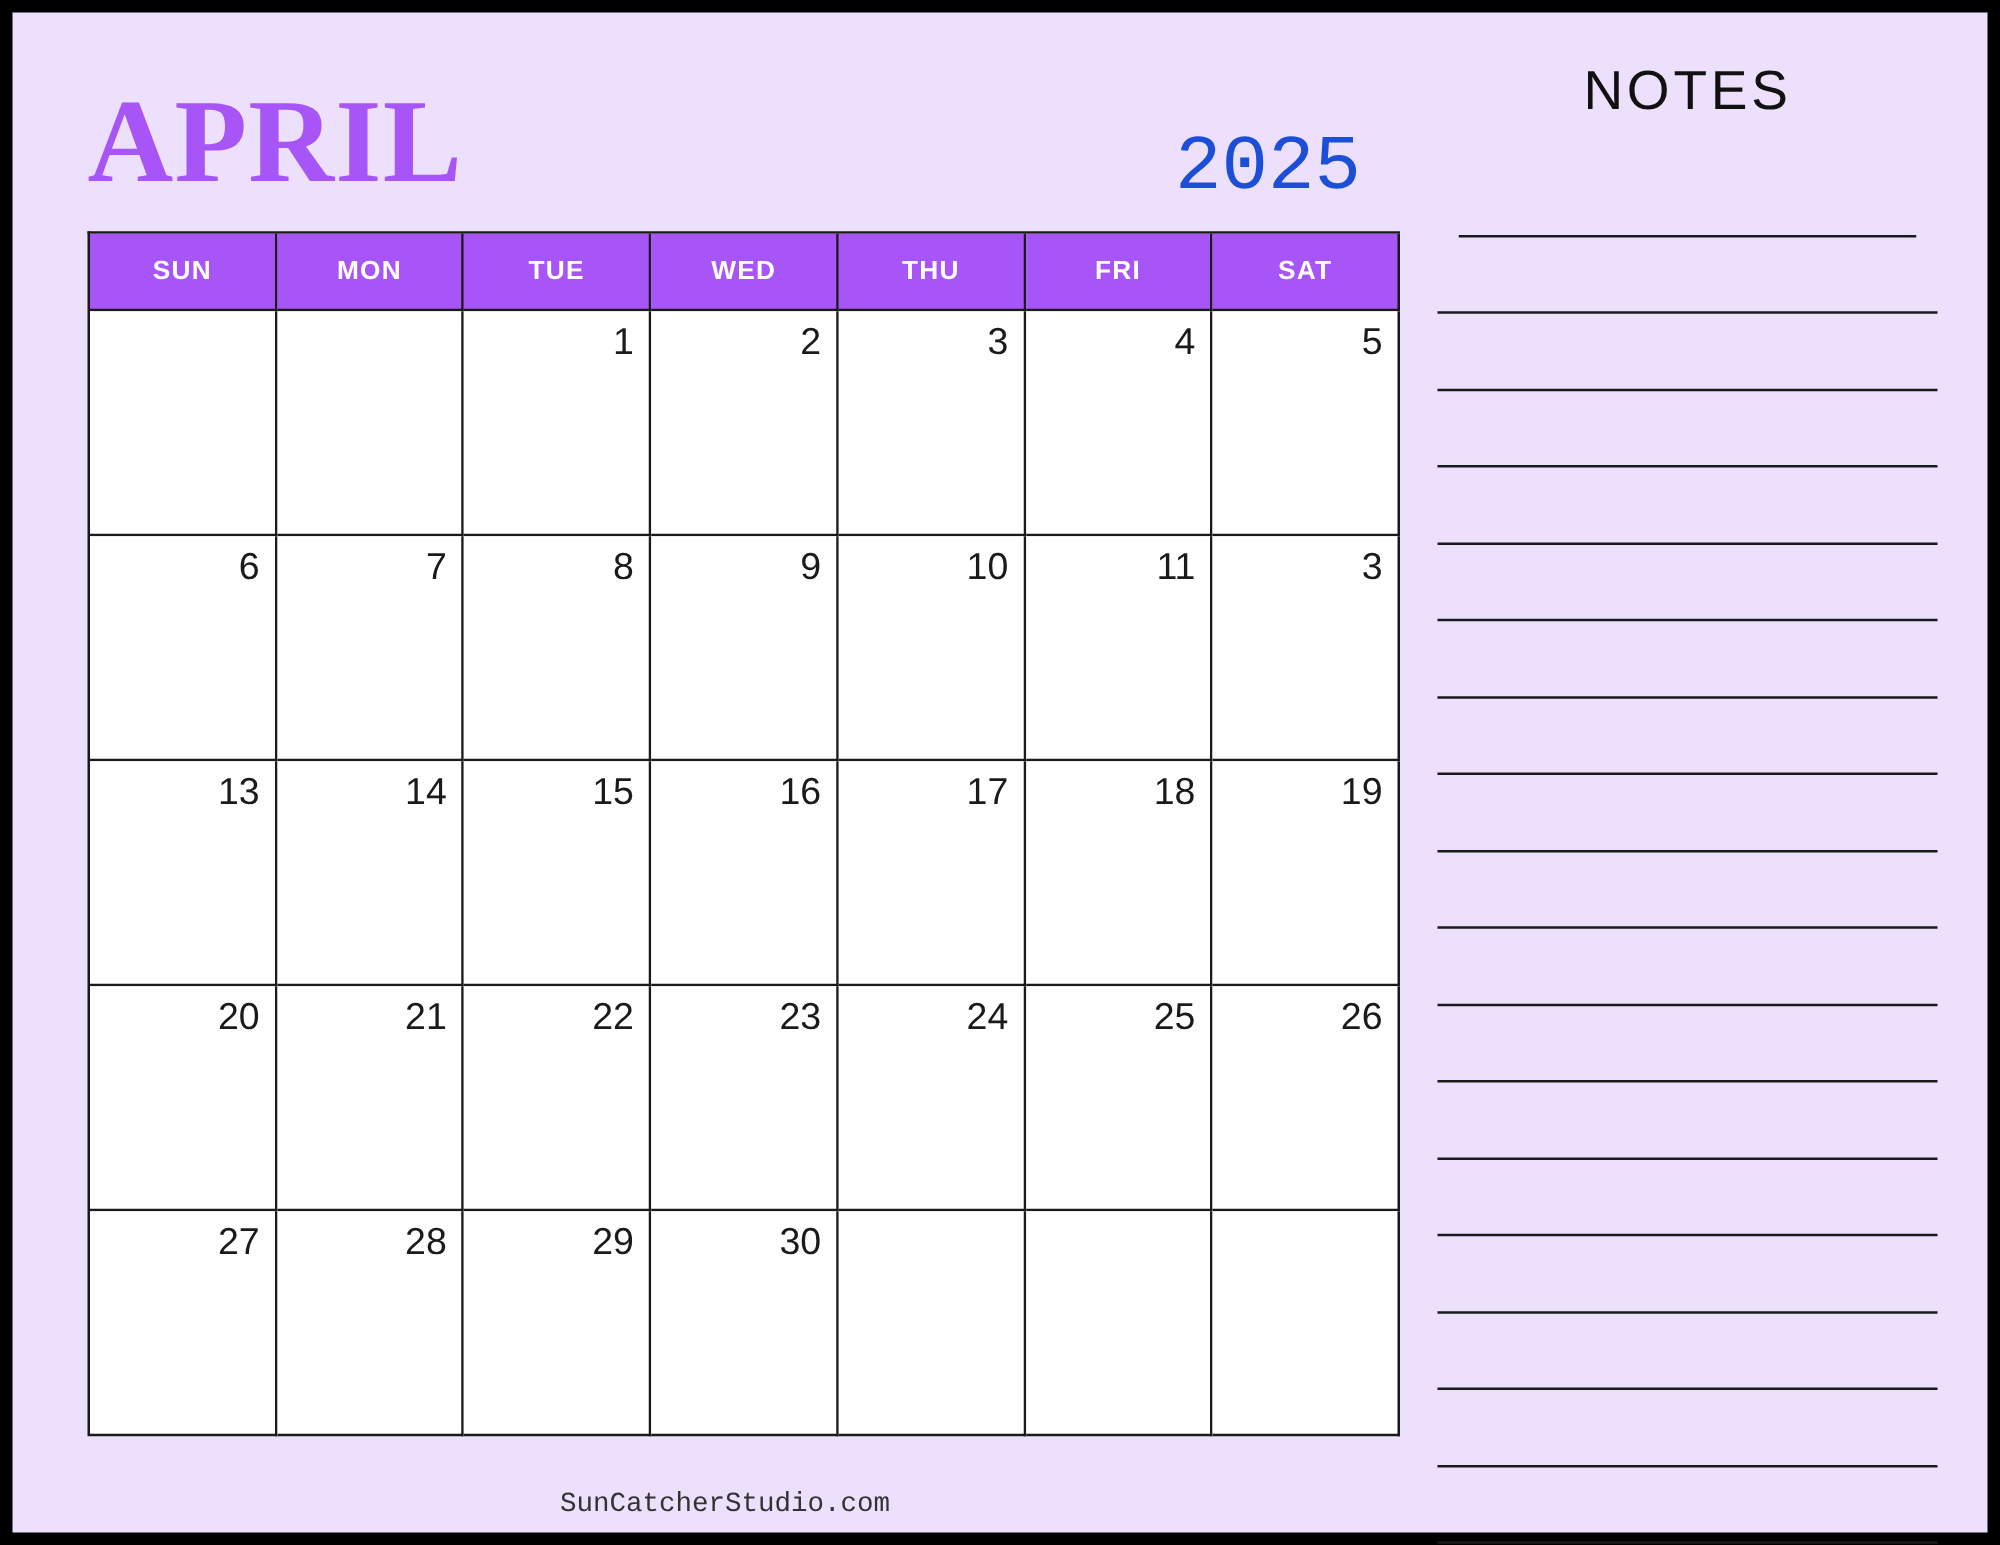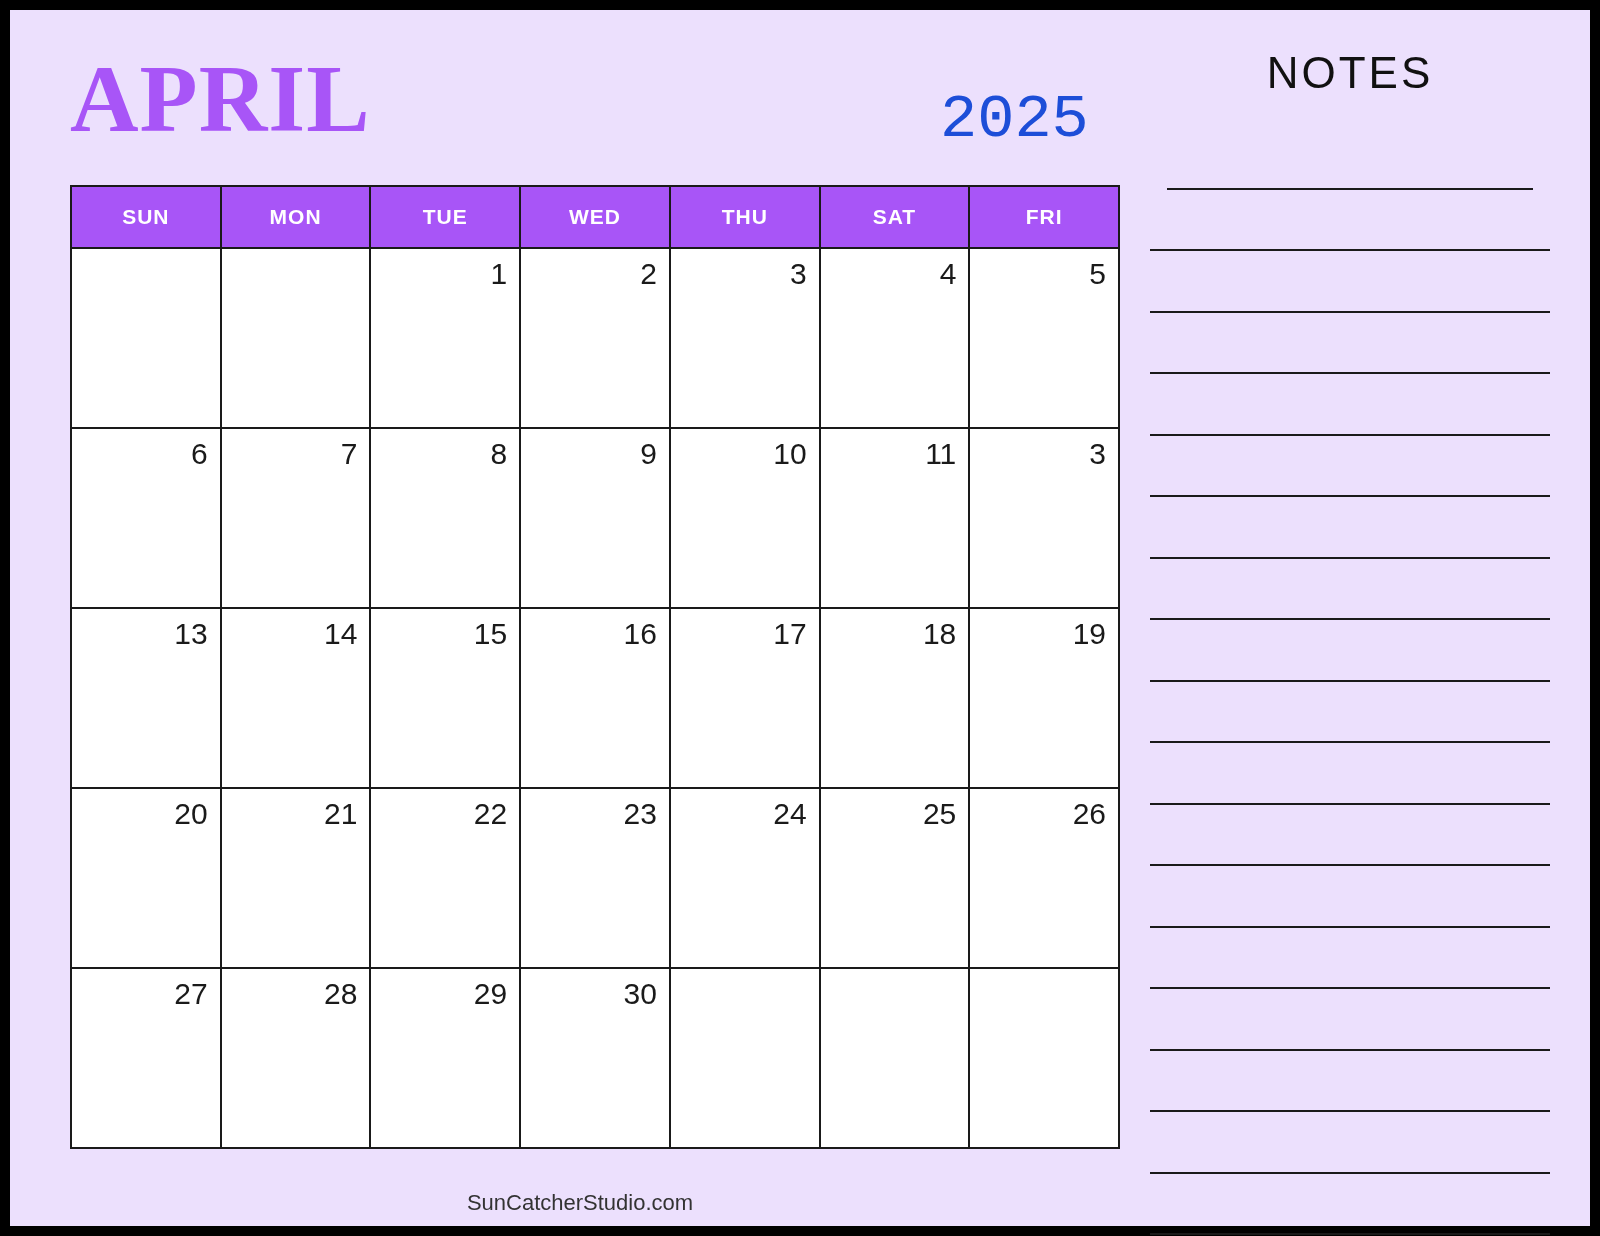--- a/index.html
+++ b/index.html
@@ -19,21 +19,21 @@
     top: 10px;
     width: 1580px;
     height: 1216px;
     background: #ece0fd;
     box-sizing: border-box;
   }
   
   .header {
     position: absolute;
     left: 0;
-    top: 4px;
+    top: 18px;
     width: 1140px;
     height: 216px;
   }
   .month-title {
     position: absolute;
     left: 60px;
     top: 38px;
     font-size: 95px;
     font-weight: bold;
     color: #a855f7;
@@ -132,42 +132,42 @@
   }
   
   .footer {
     position: absolute;
     left: 0;
     bottom: 10px;
     width: 1140px;
     text-align: center;
     font-size: 22px;
     color: #333333;
-    font-family: Liberation Sans, sans-serif;
+    font-family: Liberation Mono, monospace;
   }
 </style>
 </head>
 <body>
 
 <div class="page">
 
   <div class="header">
     <div class="month-title">APRIL</div>
     <div class="year-title">2025</div>
   </div>
 
   <div class="calendar">
     <div class="dow-row">
       <div class="dow-cell">SUN</div>
       <div class="dow-cell">MON</div>
       <div class="dow-cell">TUE</div>
       <div class="dow-cell">WED</div>
       <div class="dow-cell">THU</div>
+      <div class="dow-cell">FRI</div>
       <div class="dow-cell">SAT</div>
-      <div class="dow-cell">FRI</div>
     </div>
 
     <div class="week-row">
       <div class="day-cell">
           <span class="day-num"></span>
         </div>
       <div class="day-cell">
           <span class="day-num"></span>
         </div>
       <div class="day-cell">

